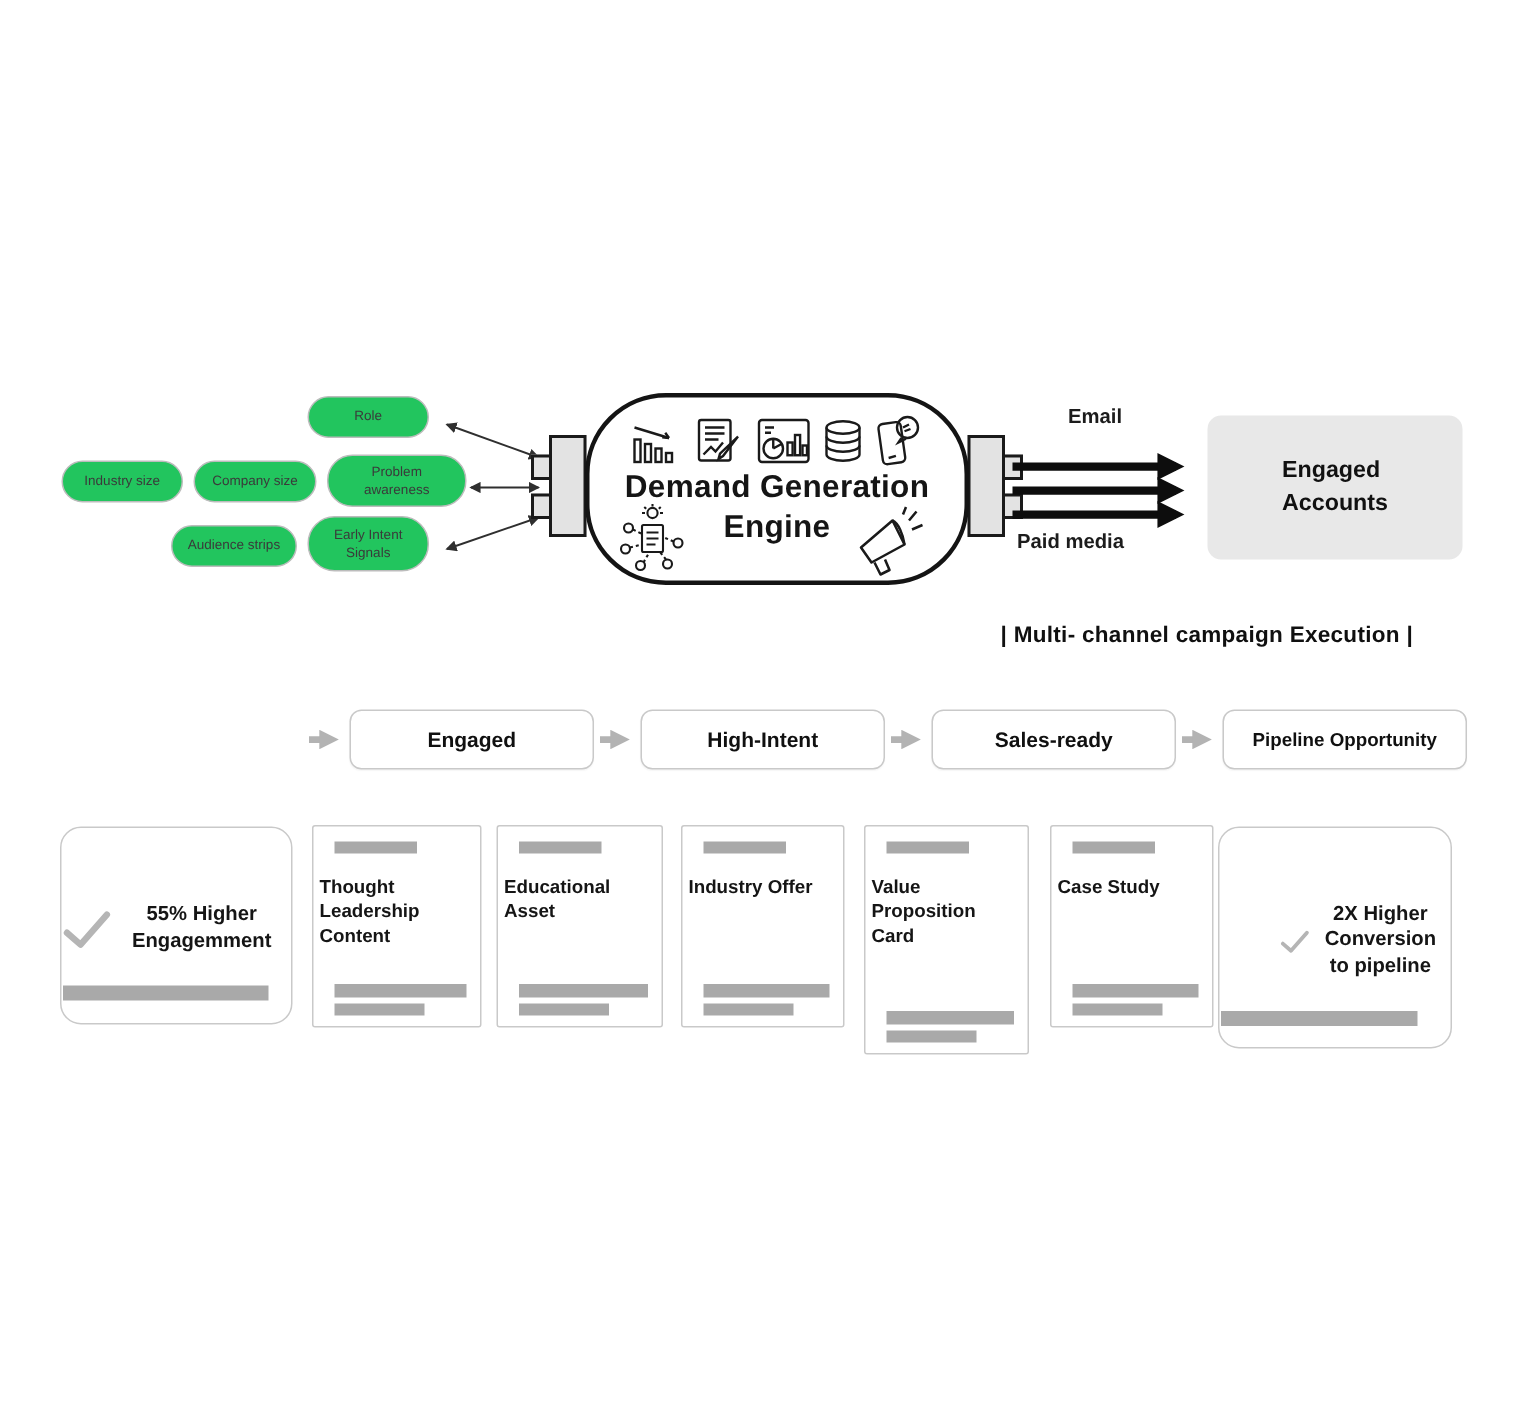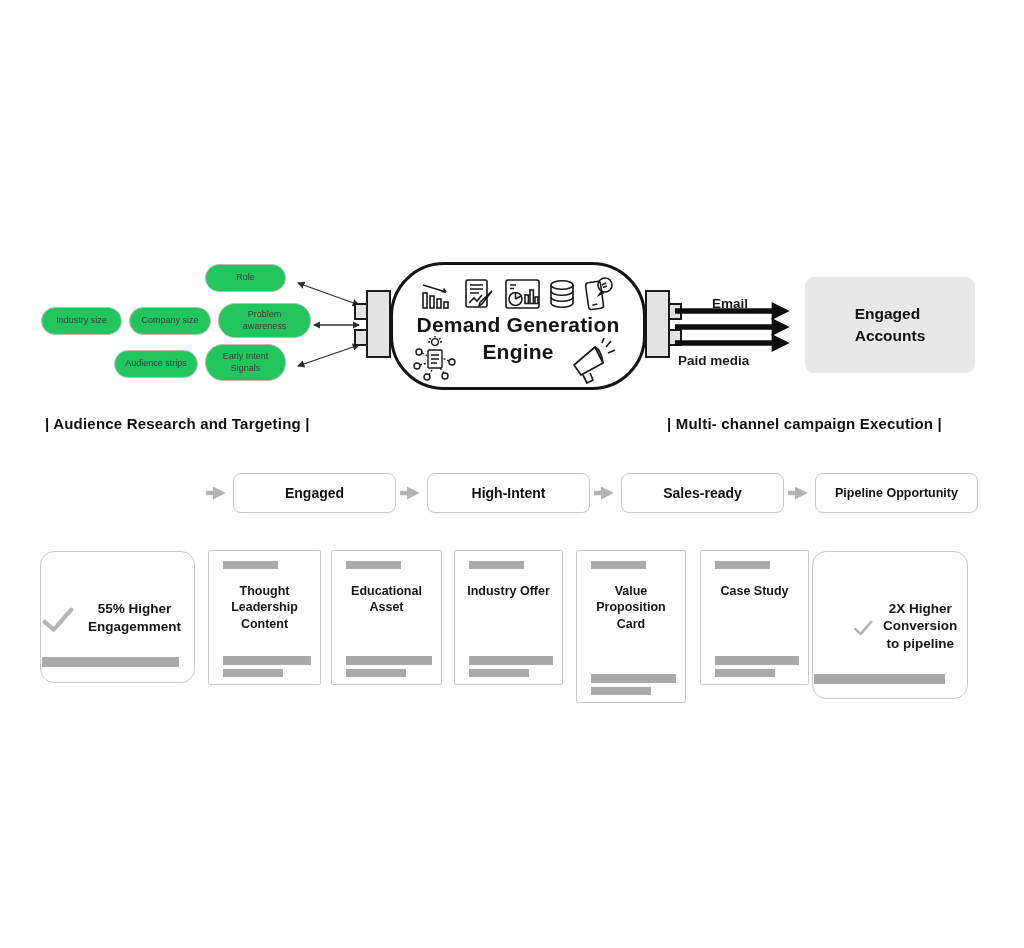--- a/index.html
+++ b/index.html
@@ -38,21 +38,21 @@
              box-shadow:0 1px 1px rgba(0,0,0,0.04);}
   .stage-box.small{font-size:12.5px;}
 
   
   .card{position:absolute;background:#fff;border:1px solid #c9c9c9;box-sizing:border-box;}
   .card.metric{border-radius:14px;display:flex;align-items:center;}
   .card.doc{border-radius:2px;}
   .card .m-text{margin-top:2px;text-align:center;font-size:13.5px;font-weight:700;
                 line-height:1.35;padding:0 8px;}
   .gray-bar{position:absolute;background:#a9a9a9;}
-  .doc .d-text{position:absolute;top:32px;left:4px;right:4px;text-align:center;
+  .doc .d-text{position:absolute;top:32px;left:4px;right:4px;
                font-size:12.5px;font-weight:700;line-height:1.3;}
 </style>
 </head>
 <body>
 
 <div id="stage">
 
   <div class="bubble" style="left:205px;top:264px;width:81px;height:28px;">
     <span>Role</span>
   </div>
@@ -163,42 +163,41 @@
   </svg>
   <svg class="engine-icon" style="left:566px;top:337px;" width="50" height="48" viewBox="0 0 50 48">
     <g stroke="#1a1a1a" stroke-width="1.7" fill="none" stroke-linejoin="round">
       <path d="M8,28 L29,10 L37,26 L15,38 Z"></path>
       <path d="M29,10 C33,12 36,19 37,26"></path>
       <path d="M17,38 L21,46 L27,43 L24,36"></path>
       <path d="M40,10 L45,4 M42,16 L49,13 M36,6 L38,1"></path>
     </g>
   </svg>
 
-  <div class="chan-label" style="left:678px;top:296px;padding-left:34px;">Email</div>
+  <div class="chan-label" style="left:678px;top:270px;padding-left:34px;">Email</div>
   <div class="chan-label" style="left:678px;top:353px;">Paid media</div>
 
   <svg style="position:absolute;left:672px;top:300px;" width="134" height="52">
     <defs>
       <marker id="bah" viewBox="0 0 8 8" refX="5.5" refY="4" markerWidth="20" markerHeight="18" orient="auto" markerUnits="userSpaceOnUse">
         <path d="M0,0 L8,4 L0,8 z" fill="#0d0d0d"></path>
       </marker>
     </defs>
     <line x1="3" y1="11" x2="112" y2="11" stroke="#0d0d0d" stroke-width="5.5" marker-end="url(#bah)"></line>
     <line x1="3" y1="27" x2="112" y2="27" stroke="#0d0d0d" stroke-width="5.5" marker-end="url(#bah)"></line>
     <line x1="3" y1="43" x2="112" y2="43" stroke="#0d0d0d" stroke-width="5.5" marker-end="url(#bah)"></line>
   </svg>
 
   <div id="engaged-box">
     <div class="txt">
       <div>Engaged</div>
       <div>Accounts</div>
     </div>
   </div>
 
-  <div class="section-label" style="left:45px;">|  Audience Research and Targeting  |</div>
   <div class="section-label" style="left:667px;">|  Multi- channel campaign Execution  |</div>
 
   <div class="stage-box" style="left:233px;width:163px;">
     <span>Engaged</span>
   </div>
   <div class="stage-box" style="left:427px;width:163px;">
     <span>High-Intent</span>
   </div>
   <div class="stage-box" style="left:621px;width:163px;">
     <span>Sales-ready</span>

